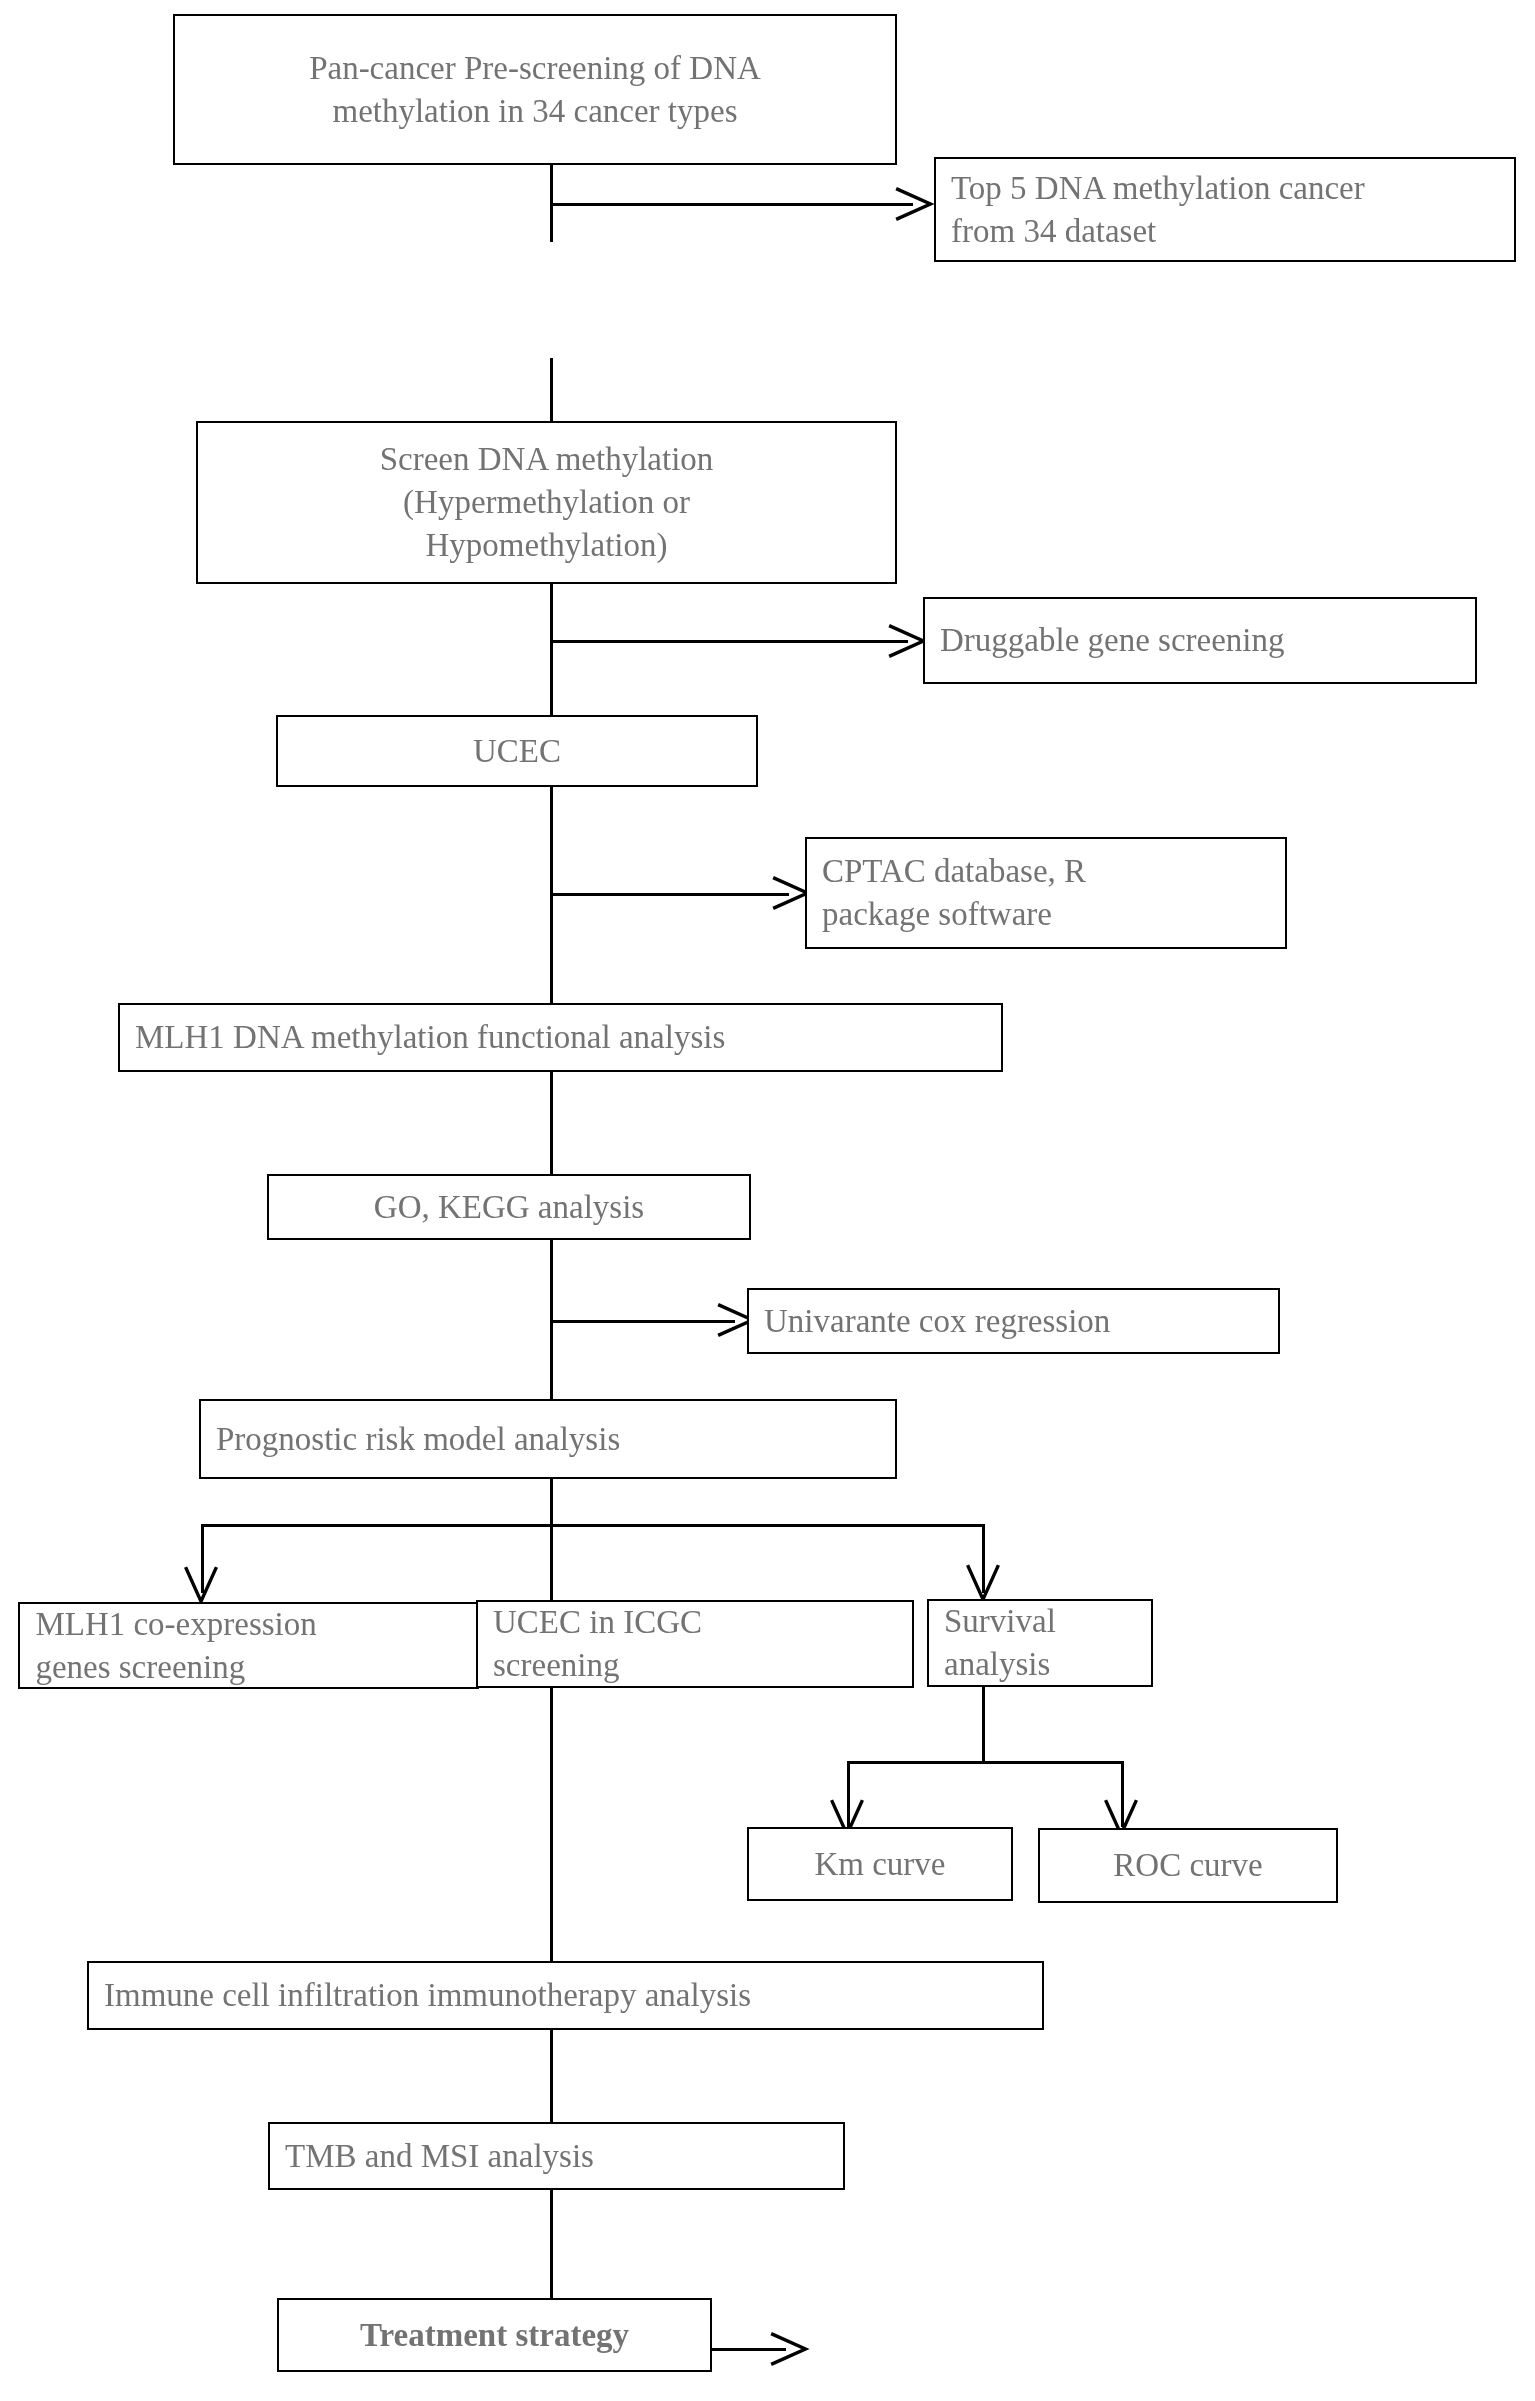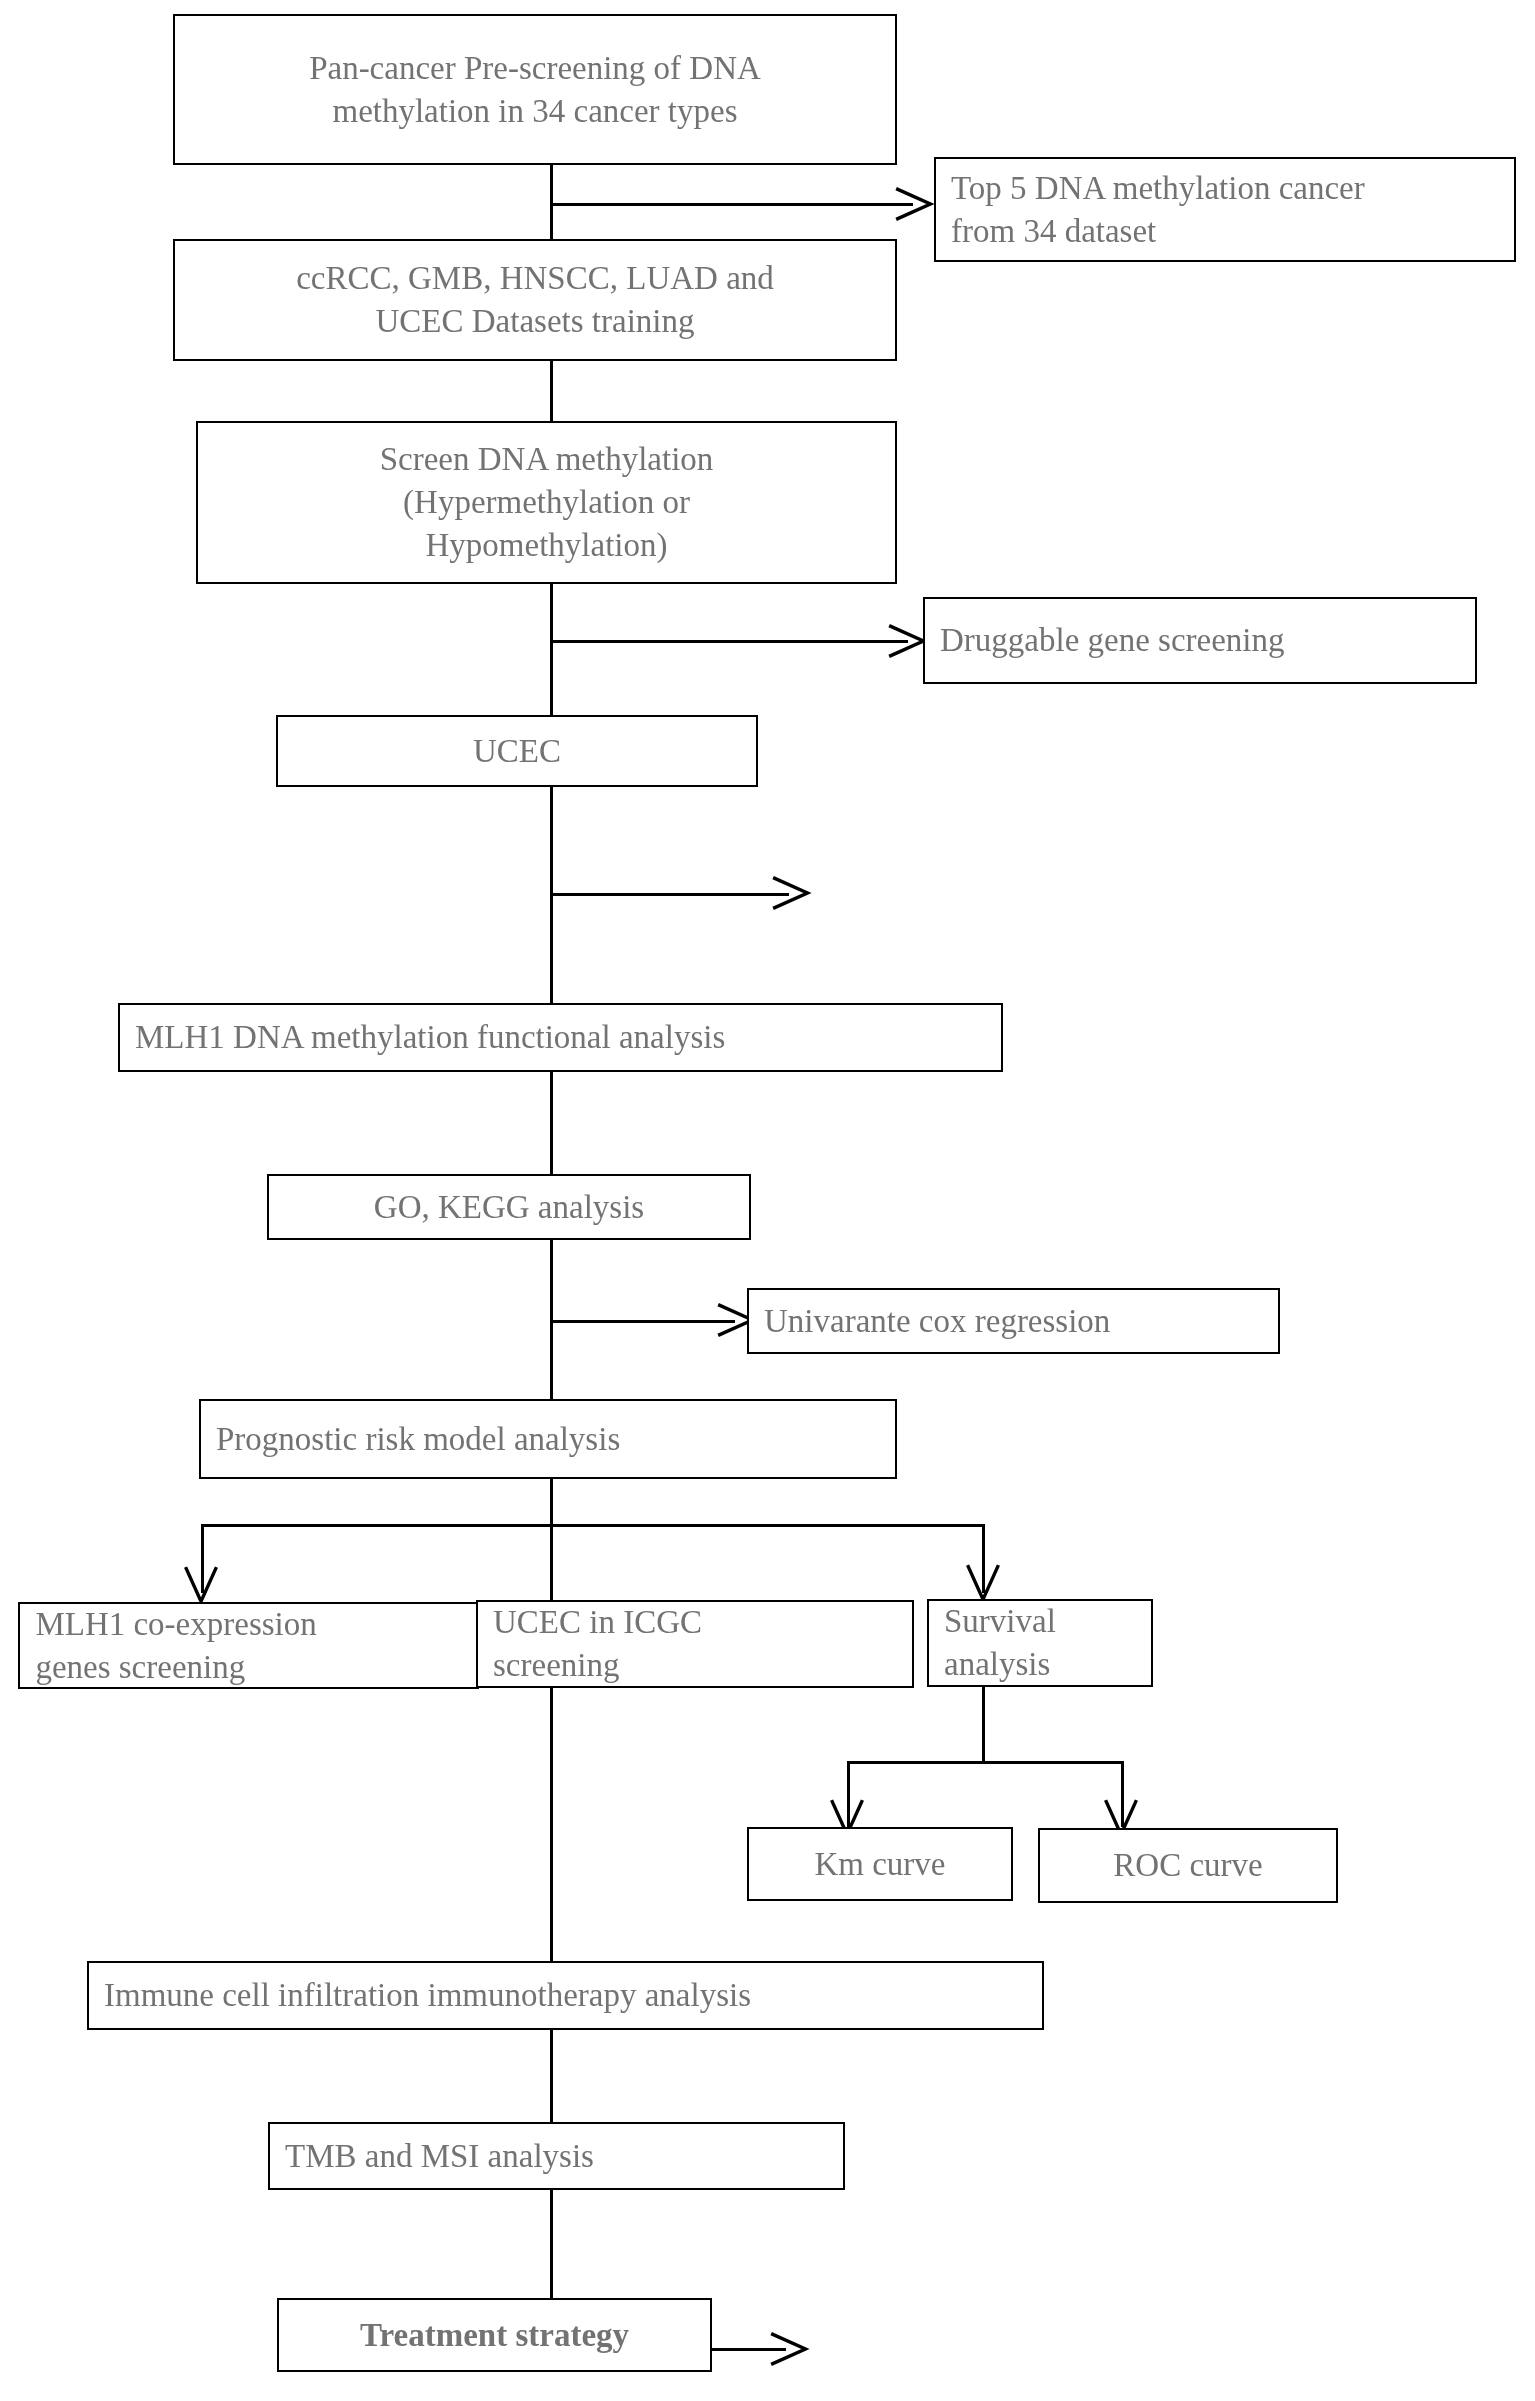--- a/index.html
+++ b/index.html
@@ -134,31 +134,31 @@
         <path d="M2 4 L62 31 L2 58" fill="none" stroke="#000" stroke-width="6"></path>
       </svg>
   </div>
 
   <div class="node" style="left:173px; top:14.4px; width:724px; height:151px;">Pan-cancer Pre-screening of DNA
 methylation in 34 cancer types</div>
 
   <div class="node left" style="left:934px; top:157px; width:582px; height:105px;">Top 5 DNA methylation cancer
 from 34 dataset</div>
 
-  <div class="node" style="left:173px; top:239px; width:724px; height:122px;">ccRCC, GMB, HNSCC, LUAD and
-UCEC Datasets  training</div>
 
   <div class="node" style="left:196px; top:421px; width:701px; height:163px;">Screen DNA methylation
 (Hypermethylation or
 Hypomethylation)</div>
 
   <div class="node left" style="left:923px; top:597px; width:554px; height:87px;">Druggable gene screening</div>
 
   <div class="node" style="left:276px; top:715px; width:482px; height:72px;">UCEC</div>
 
+  <div class="node left" style="left:805px; top:837px; width:482px; height:112px;">CPTAC database, R
+package software</div>
 
   <div class="node left" style="left:118px; top:1003px; width:885px; height:69px;">MLH1 DNA methylation functional analysis</div>
 
   <div class="node" style="left:267px; top:1174px; width:484px; height:66px;">GO, KEGG analysis</div>
 
   <div class="node left" style="left:747px; top:1288px; width:533px; height:66px;">Univarante cox regression</div>
 
   <div class="node left" style="left:199px; top:1399px; width:698px; height:80px;">Prognostic risk model analysis</div>
 
   <div class="node left" style="left:10.4px; top:1602px; width:461px; height:87px;margin-left:8px;">MLH1 co-expression

